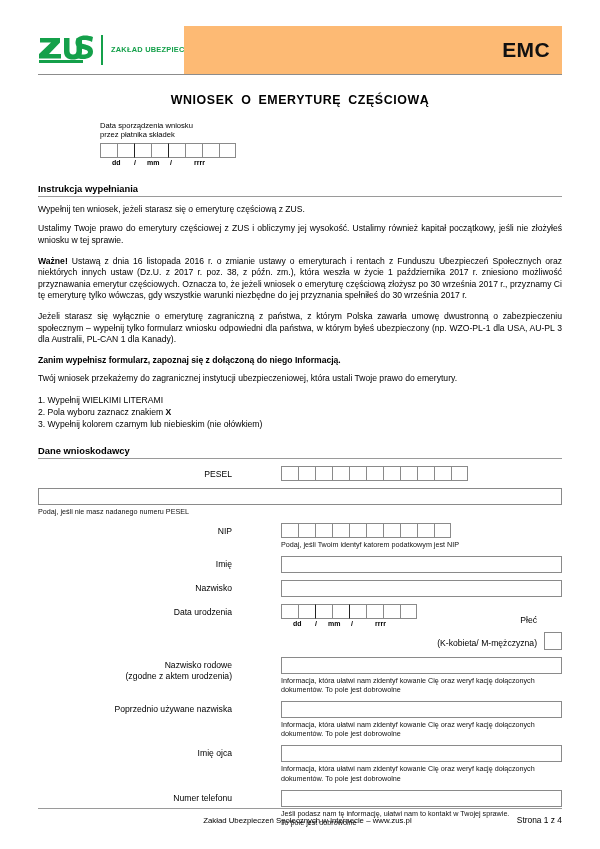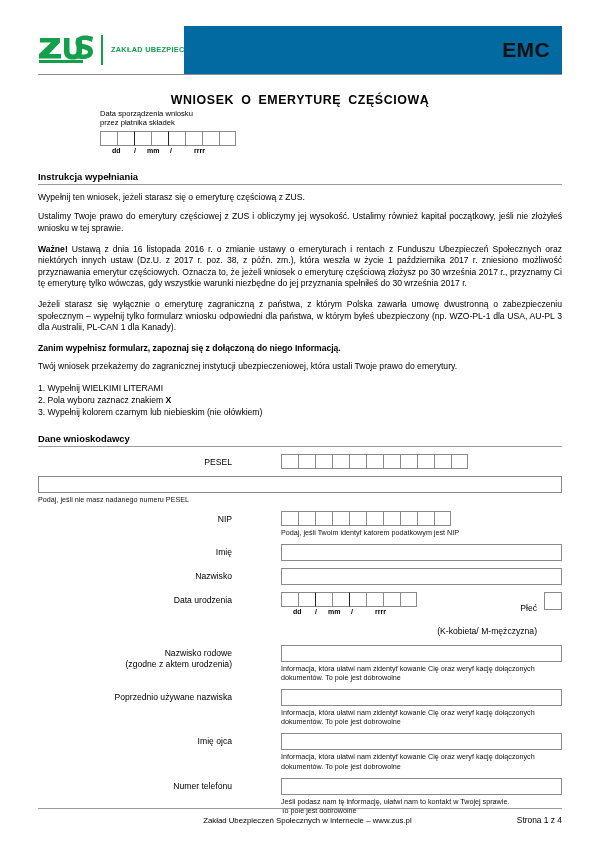--- a/index.html
+++ b/index.html
@@ -57,21 +57,21 @@
     font-size: 7.4px;
     line-height: 9.6px;
     font-weight: bold;
     letter-spacing: 0.25px;
     color: #14a04a;
     text-transform: uppercase;
     white-space: nowrap;
   }
   .header-band {
     flex: 1 1 auto;
-    background: #0369a1;
+    background: #fdba74;
     display: flex;
     align-items: center;
     justify-content: flex-end;
     padding-right: 12px;
     box-sizing: border-box;
   }
   .form-code {
     font-size: 21px;
     font-weight: bold;
     letter-spacing: 0.4px;
@@ -90,21 +90,21 @@
     font-weight: bold;
     letter-spacing: 0.6px;
     margin-top: 18px;
     word-spacing: 3px;
   }
 
   
   .datestamp-row {
     display: flex;
     align-items: center;
-    margin-top: 2px;
+    margin-top: 14px;
     padding-left: 62px;
   }
   .date-col { flex: 0 0 auto; }
   .date-caption {
     font-size: 7.6px;
     line-height: 9.4px;
     margin-bottom: 3px;
     white-space: pre-line;
   }
   .cellrow { display: flex; }
@@ -202,21 +202,21 @@
   
   .dob-wrap {
     display: flex;
     align-items: flex-start;
     width: 100%;
   }
   .dob-left { flex: 0 0 auto; }
   .sex-block {
     flex: 1 1 auto;
     display: flex;
-    align-items: flex-start;
+    align-items: flex-end;
     justify-content: flex-end;
     padding-top: 0px;
   }
   .sex-text {
     text-align: right;
     font-size: 8.6px;
     line-height: 11.4px;
     padding-right: 7px;
     white-space: pre-line;
   }

